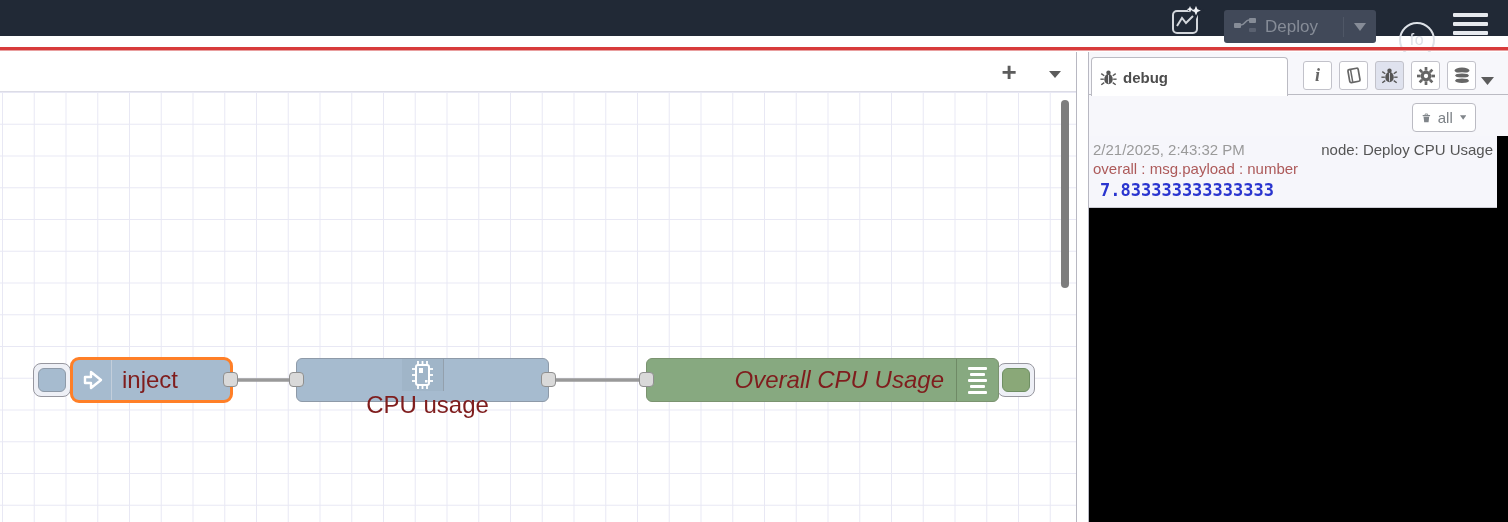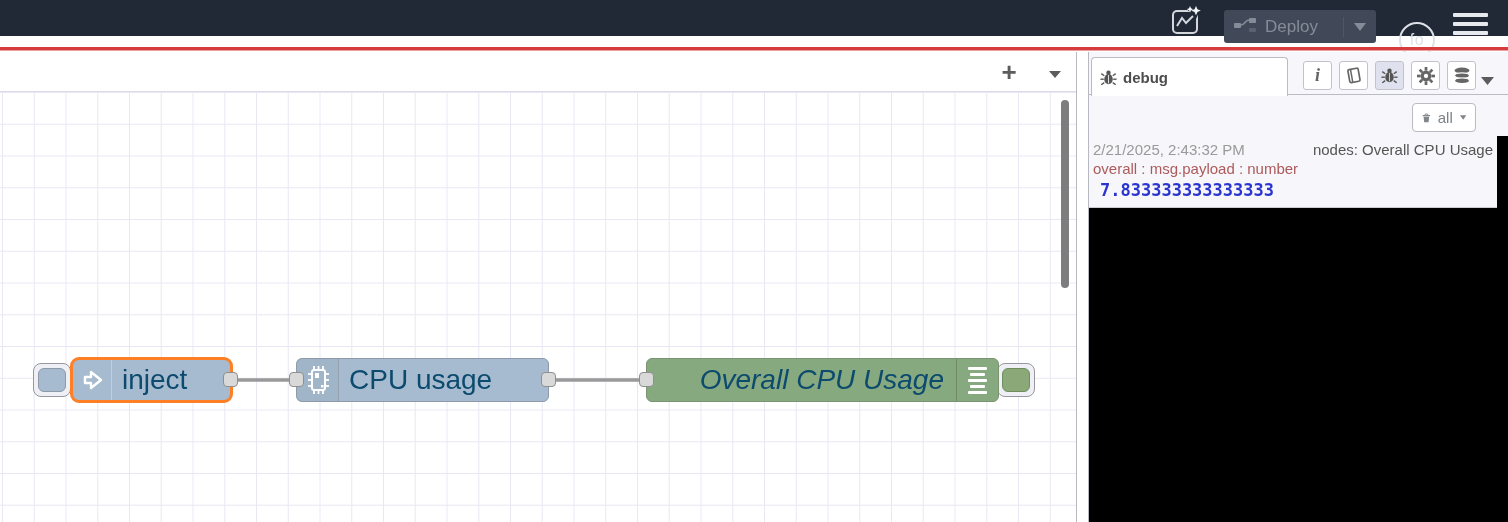--- a/index.html
+++ b/index.html
@@ -32,22 +32,22 @@
             background-size:31.75px 31.75px; background-position:2px 0; }
   #canvas-scrollbar { left:1061px; top:8px; width:8px; height:188px; background:#7d7d7d; border-radius:4px; }
 
   
   svg.wires { position:absolute; left:0; top:0; width:1076px; height:430px; pointer-events:none; }
   .node { position:absolute; display:flex; align-items:center; border-radius:6px; }
   .port { position:absolute; width:15px; height:15px; background:#d9d9d9; border:1px solid #8f8f8f; border-radius:4px; top:50%; margin-top:-8px; }
   .port.in { left:-8px; } .port.out { right:-8px; }
   #inject-node { left:70px; top:265px; width:163px; height:46px; background:#a6bbcf; border:3px solid #ff7f27; border-radius:9px; }
   #inject-node .icon-zone { width:39px; height:100%; display:flex; align-items:center; justify-content:center; border-right:1px solid #c3cedb; }
-  .node-label { font-size:28px; color:#0c4a6e; padding-left:10px; white-space:nowrap; }
-  #cpu-node { left:296px; top:266px; width:253px; height:44px; background:#a6bbcf; border:1px solid #8e9aa8; }
+  .node-label { font-size:24px; color:#7f1d1d; padding-left:10px; white-space:nowrap; }
+  #cpu-node { left:296px; top:266px; width:253px; height:44px; background:#a6bbcf; border:1px solid #8e9aa8;flex-direction:column; }
   #cpu-node .icon-zone { width:42px; height:100%; display:flex; align-items:center; justify-content:center; border-right:1px solid #93a0ad; background:rgba(0,0,0,0.03); }
   #debug-node { left:646px; top:266px; width:353px; height:44px; background:#87a980; border:1px solid #7b9370; justify-content:flex-end; z-index:2; }
   #debug-node .node-label { font-style:italic; padding-right:12px; }
   #debug-node .icon-zone { width:42px; height:100%; display:flex; flex-direction:column; align-items:center; justify-content:center;
                            gap:3px; border-left:1px solid #6f8a66; }
   #debug-node .icon-zone i { display:block; height:3px; background:#fff; border-radius:1px; }
   .side-btn { position:absolute; width:38px; height:34px; background:#eef0f6; border:1px solid #97979f; border-radius:8px; padding:4px; }
   .side-btn .inner { width:100%; height:100%; border-radius:6px; }
   #inject-btn { left:33px; top:271px; }
   #inject-btn .inner { background:#a6bbcf; border:1px solid #8e9aa8; }
@@ -301,19 +301,19 @@
       <svg width="10" height="7" viewBox="0 0 10 7">
           <polygon points="0,0 10,0 5,7" fill="#80858a"></polygon>
         </svg>
     </div>
   </div>
 
   <div id="msg-list">
     <div class="debug-msg">
       <div class="msg-meta">
         <span class="msg-ts">2/21/2025, 2:43:32 PM</span>
-        <span class="msg-source">nodes: Overall CPU Usage</span>
+        <span class="msg-source">node: Deploy CPU Usage</span>
       </div>
       <div class="msg-path">overall : msg.payload : number</div>
       <div class="msg-value">7.833333333333333</div>
     </div>
   </div>
 </div>
 
 </body></html>

